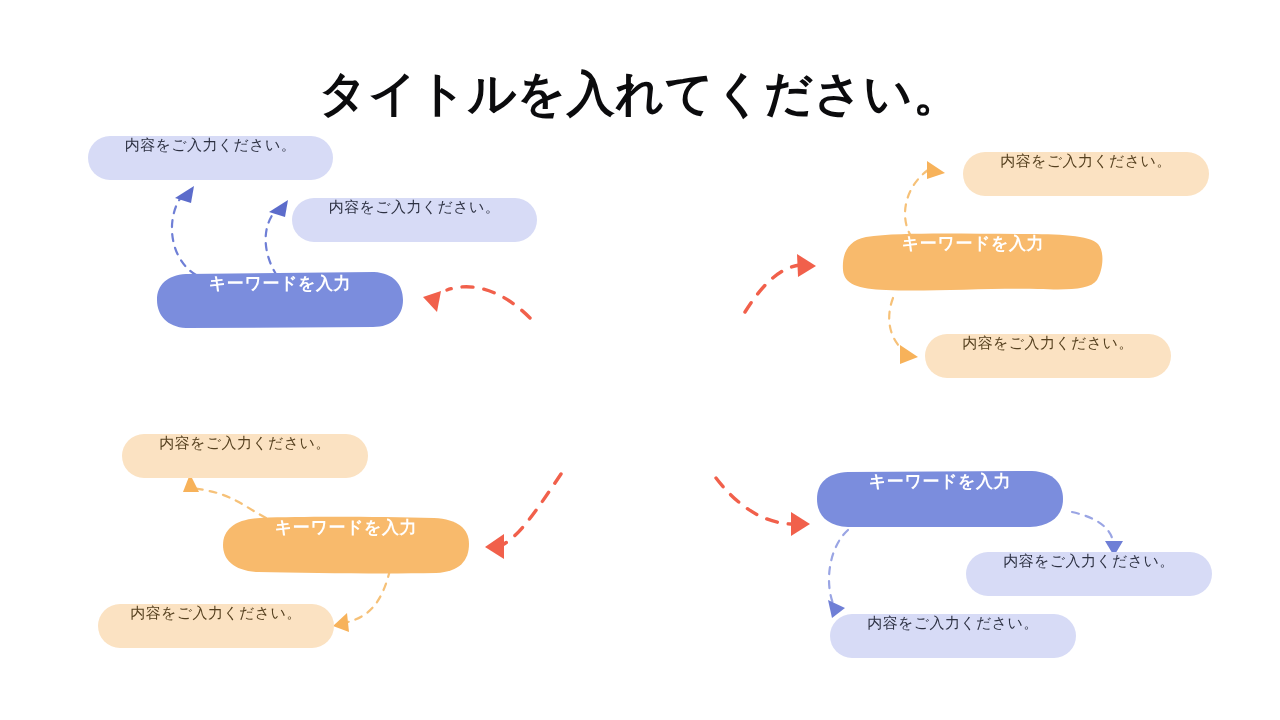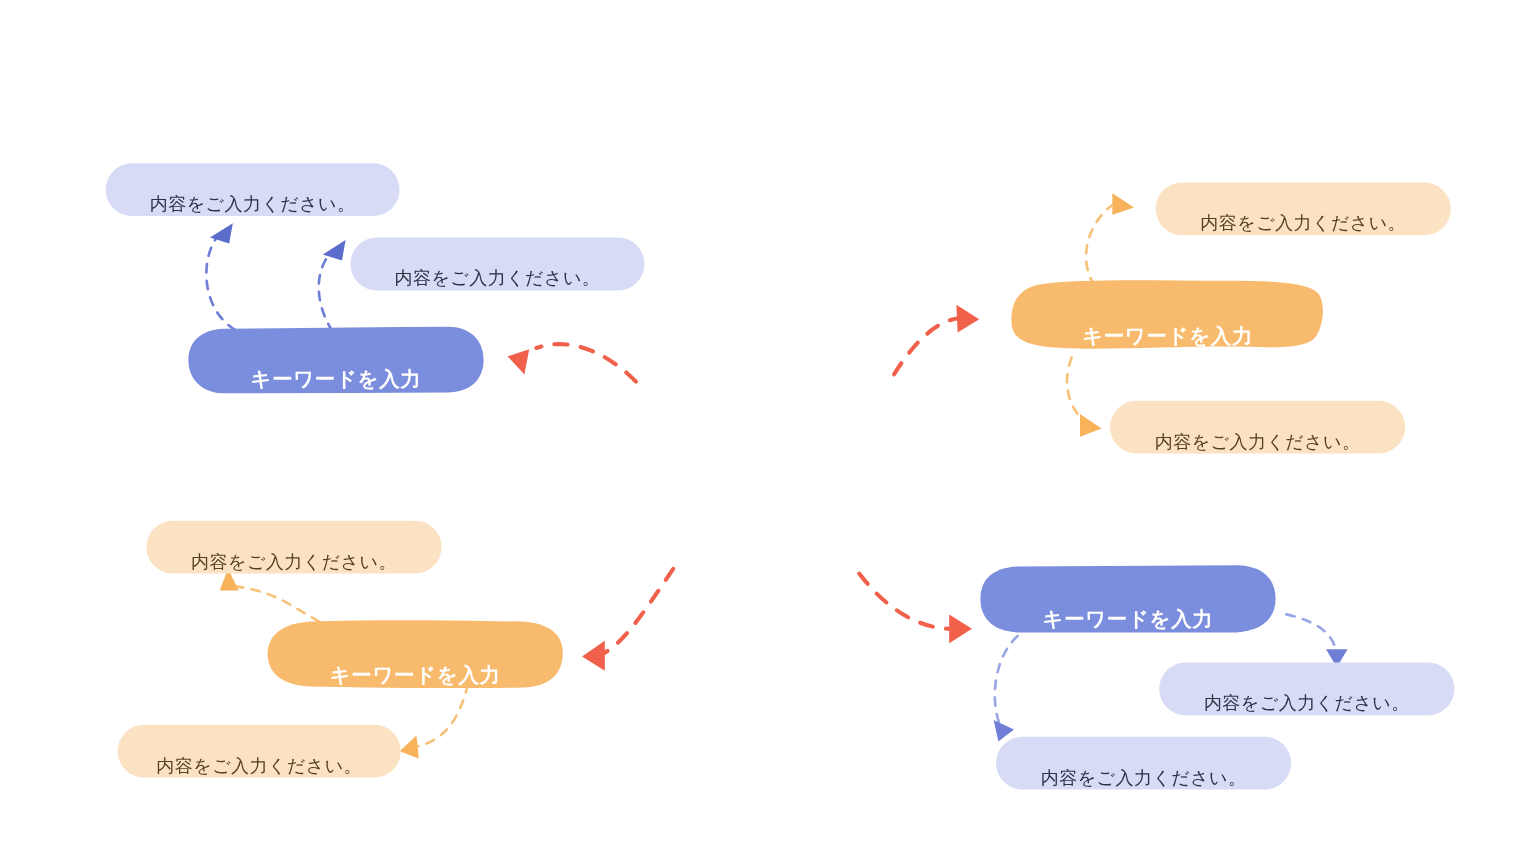--- a/index.html
+++ b/index.html
@@ -75,21 +75,21 @@
     font-weight: 700;
     color: #ffffff;
     letter-spacing: 0.5px;
     white-space: pre-line;
   }
 
   
   .kw {
     position: absolute;
     display: flex;
-    align-items: flex-end;
+    align-items: flex-start;
     justify-content: center;
     font-size: 17px;
     font-weight: 700;
     letter-spacing: 0.6px;
     color: #ffffff;
     text-align: center;
   }
   .kw .kw-shape {
     position: absolute;
     left: 0;
@@ -99,21 +99,21 @@
   }
   .kw .kw-text {
     position: relative;
     z-index: 2;
   }
 
   
   .content-pill {
     position: absolute;
     display: flex;
-    align-items: flex-end;
+    align-items: flex-start;
     font-size: 15px;
     letter-spacing: 0.4px;
     border-radius: 22px;
     box-sizing: border-box;
   }
   .content-pill.blue {
     background: #d7dbf6;
     color: #2d3142;
   }
   .content-pill.orange {
@@ -123,20 +123,21 @@
   .content-pill .cp-text {
     width: 100%;
     text-align: center;
   }
 </style>
 </head>
 <body>
 
 <div class="slide">
 
+  <div class="title">タイトルを入れてください。</div>
 
   <svg class="connectors" viewBox="0 0 1280 720">
 
     <g>
       <path d="M 530 318 C 500 288 470 282 447 290" fill="none" stroke="#f1604b" stroke-width="3.4" stroke-linecap="round" stroke-dasharray="11 11"></path>
       <path d="M 441 291 L 437 312 L 423 297 Z" fill="#f1604b"></path>
     </g>
 
     <g>
       <path d="M 745 312 C 765 280 783 267 800 265" fill="none" stroke="#f1604b" stroke-width="3.4" stroke-linecap="round" stroke-dasharray="11 11"></path>

